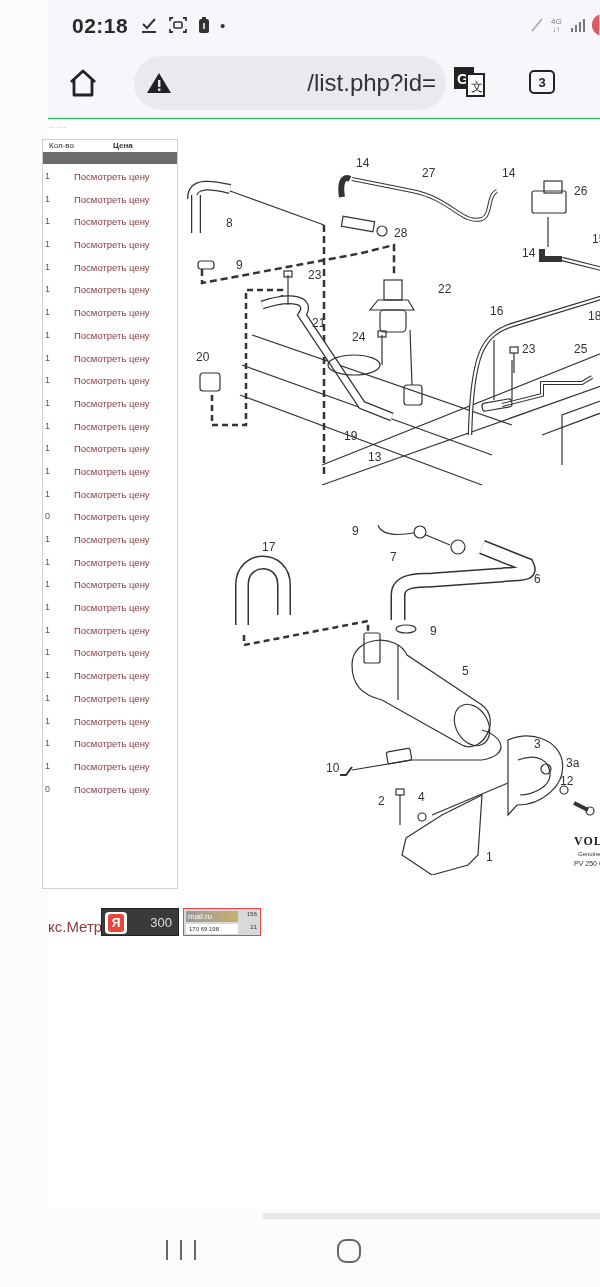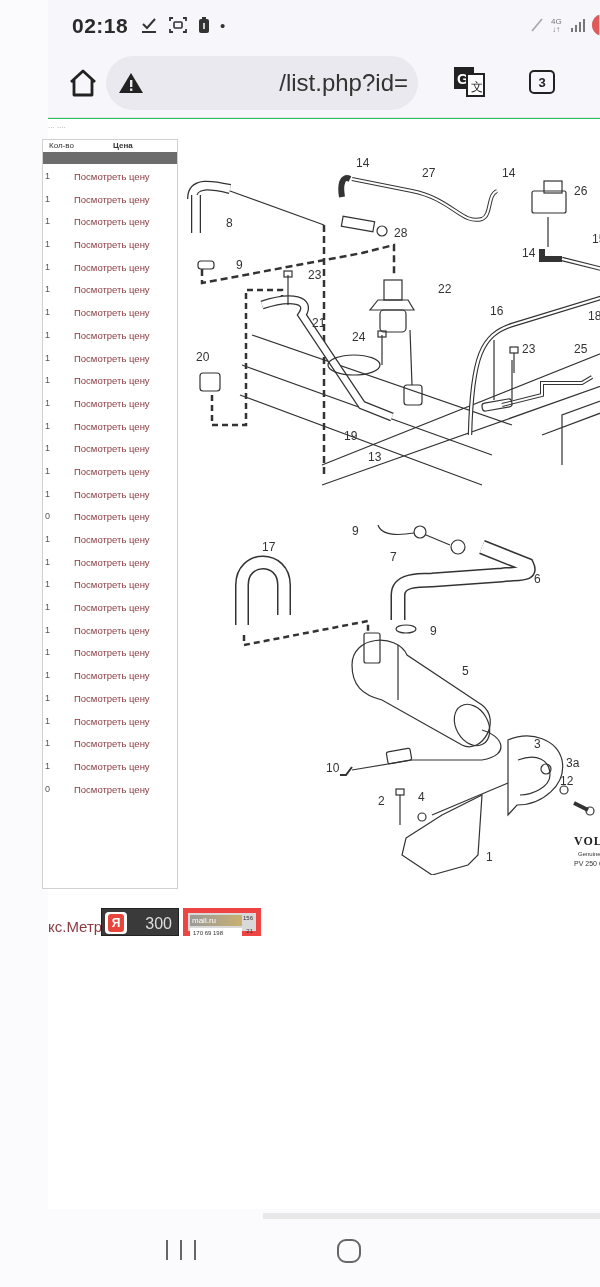--- a/index.html
+++ b/index.html
@@ -12,21 +12,21 @@
     .sb-icons-left { position: absolute; left: 92px; top: 16px; display: flex; gap: 10px; align-items: center; }
     .sb-icons-right { position: absolute; right: 22px; top: 14px; display: flex; gap: 6px; align-items: center; }
     .sb-glyph { font-size: 15px; color: #333; }
     .battery-badge { width: 34px; height: 22px; border-radius: 11px; background: #c7c7c7; color: #fff; font-size: 15px; font-weight: bold; display: flex; align-items: center; justify-content: center; position: relative; overflow: hidden; }
     .battery-badge::before { content: ""; position: absolute; left: 0; top: 0; width: 7px; height: 100%; background: #e05a5a; }
     .battery-badge span { position: relative; }
 
     
     .toolbar { position: absolute; left: 0; top: 50px; width: 600px; height: 68px; background: #f7f7fb; border-bottom: 1px solid #e2e2e6; }
     .home-btn { position: absolute; left: 18px; top: 16px; width: 34px; height: 34px; }
-    .urlbox { position: absolute; left: 58px; top: 6px; width: 312px; height: 54px; border-radius: 27px; background: #e9e9ef; }
+    .urlbox { position: absolute; left: 86px; top: 6px; width: 312px; height: 54px; border-radius: 27px; background: #e9e9ef; }
     .warn-icon { position: absolute; left: 12px; top: 15px; width: 26px; height: 24px; }
     .url-text { position: absolute; right: 10px; top: 13px; font-size: 24px; color: #333; white-space: nowrap; }
     .translate-btn { position: absolute; left: 404px; top: 14px; width: 36px; height: 36px; }
     .tabs-btn { position: absolute; left: 481px; top: 20px; width: 26px; height: 24px; border: 2.5px solid #222; border-radius: 5px; font-size: 13px; font-weight: bold; color: #222; display: flex; align-items: center; justify-content: center; }
     .menu-btn { position: absolute; left: 556px; top: 18px; width: 16px; height: 30px; display: flex; flex-direction: column; align-items: center; justify-content: space-between; }
     .menu-btn i { display: block; width: 6px; height: 6px; border-radius: 50%; background: #222; }
 
     
     .page { position: absolute; left: 0; top: 119px; width: 600px; height: 1090px; background: #ffffff; }
     .crumb { position: absolute; left: 0; top: 2px; font-size: 8px; color: #9aa; }
@@ -41,22 +41,22 @@
     .row { position: relative; height: 22.7px; }
     .row .qty { position: absolute; left: 2px; top: 5px; font-size: 9px; color: #555; }
     .row .price-link { position: absolute; left: 31px; top: 5px; font-size: 9.5px; color: #8a3a40; white-space: nowrap; cursor: pointer; }
 
     
     .counters { position: absolute; left: 0; top: 789px; height: 28px; }
     .metrika-text { position: absolute; left: 0; top: 10px; font-size: 15px; color: #8a3a40; white-space: nowrap; }
     .metrika-badge { position: absolute; left: 53px; top: 0; width: 78px; height: 28px; background: #3a3a3a; border: 1px solid #222; }
     .metrika-logo { position: absolute; left: 3px; top: 3px; width: 22px; height: 22px; background: #fff; border-radius: 4px; display: flex; align-items: center; justify-content: center; }
     .metrika-logo span { width: 16px; height: 18px; background: #e8453c; border-radius: 3px; color: #fff; font-size: 12px; font-weight: bold; display: flex; align-items: center; justify-content: center; }
-    .metrika-count { position: absolute; right: 6px; top: 6px; color: #ddd; font-size: 16px; }
-    .mail-badge { position: absolute; left: 135px; top: 0; width: 78px; height: 28px; background: #d9d9d9; border: 5px solid #ef4444; }
+    .metrika-count { position: absolute; right: 6px; top: 6px; color: #ddd; font-size: 13px; }
+    .mail-badge { position: absolute; left: 135px; top: 0; width: 78px; height: 28px; background: #d9d9d9; border: 1px solid #ef4444; }
     .mail-top { position: absolute; left: 2px; top: 2px; width: 52px; height: 11px; background: linear-gradient(90deg,#9a9a9a,#c8b070); font-size: 8px; color: #fff; padding-left: 2px; line-height: 11px; }
     .mail-bottom { position: absolute; left: 2px; top: 15px; width: 52px; height: 10px; background: #fff; font-size: 6px; color: #333; padding-left: 3px; line-height: 10px; }
     .mail-n1 { position: absolute; right: 3px; top: 2px; font-size: 6px; color: #333; }
     .mail-n2 { position: absolute; right: 3px; top: 15px; font-size: 6px; color: #333; }
 
     
     .diagram { position: absolute; left: 134px; top: 36px; width: 460px; height: 720px; }
     .diagram svg { width: 100%; height: 100%; }
     .lbl { font-family: "Liberation Sans", sans-serif; font-size: 12px; fill: #333; }
 

